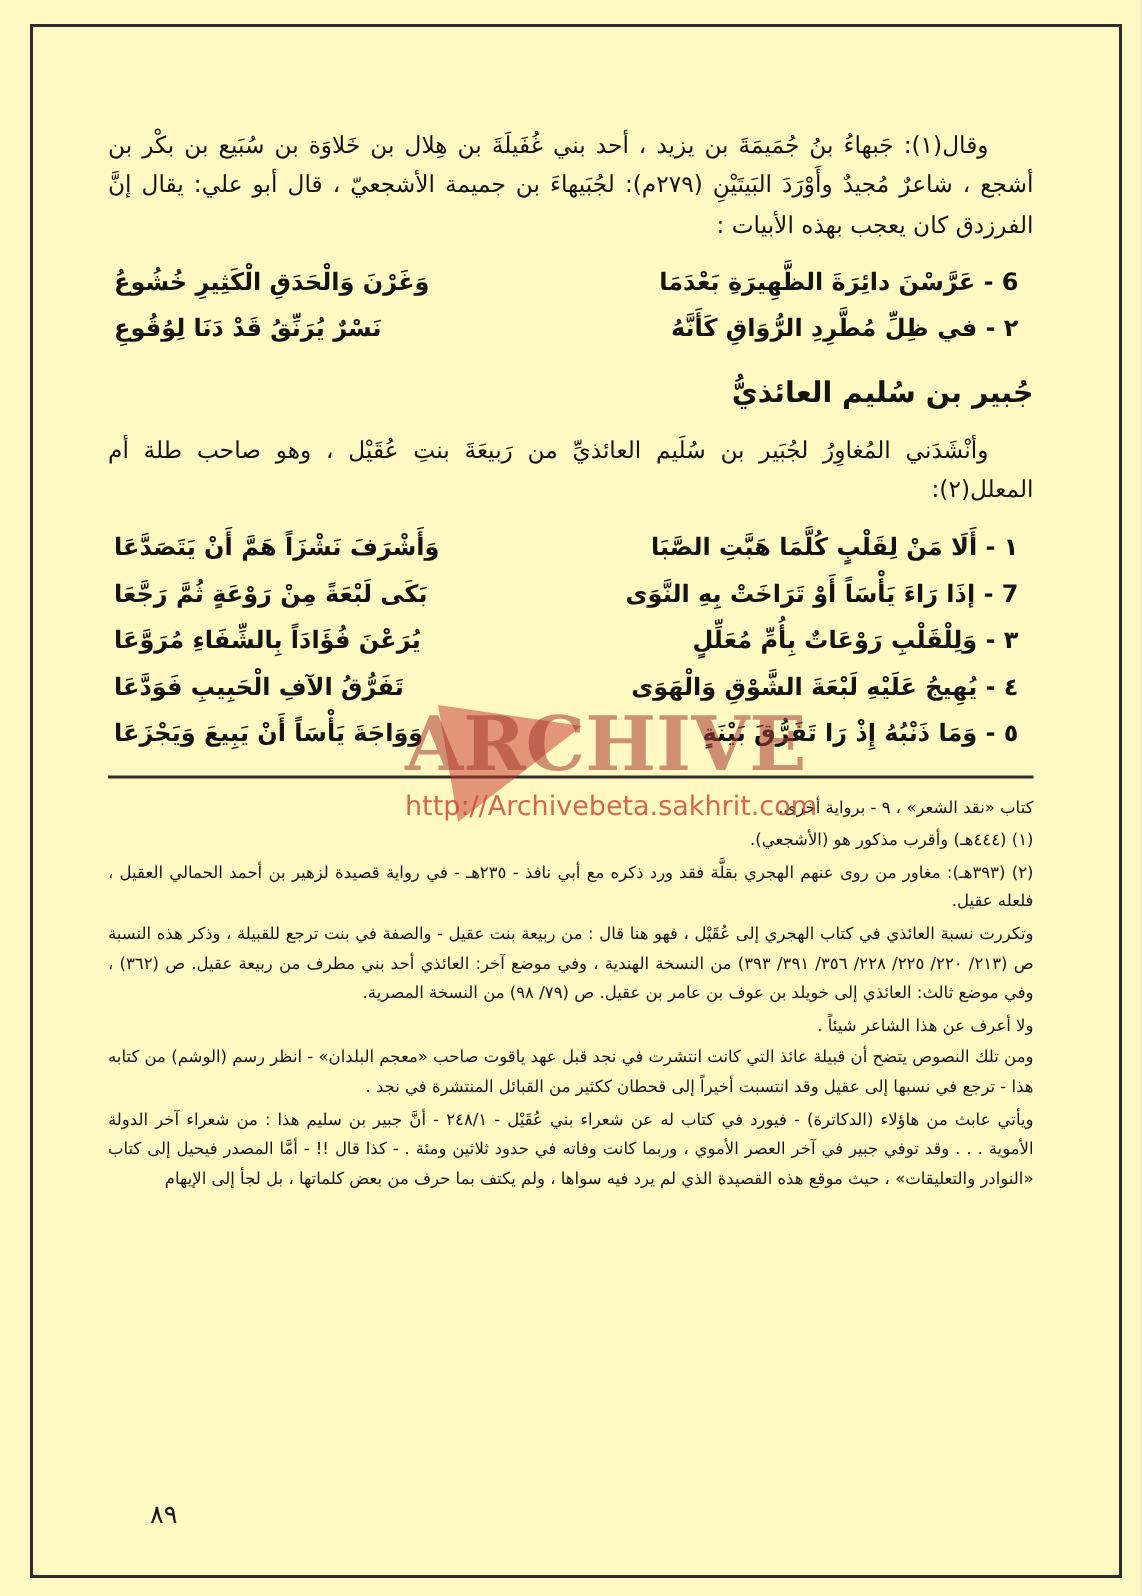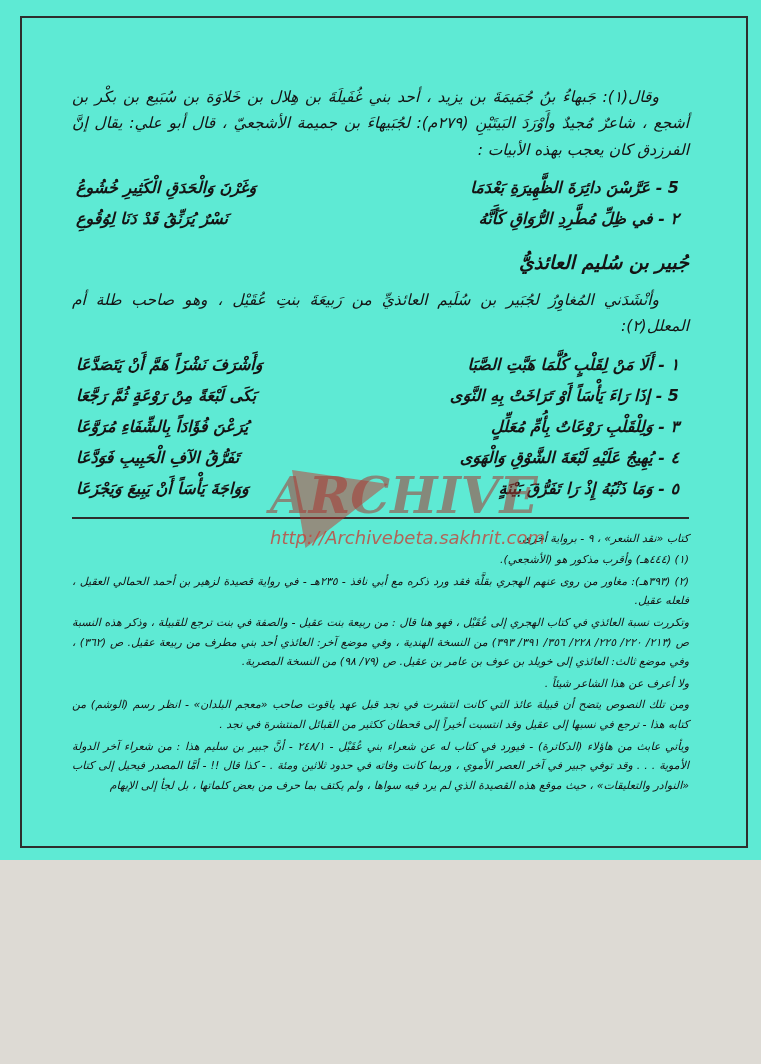--- a/index.html
+++ b/index.html
@@ -2,22 +2,22 @@
 <html lang="ar"><head>
 <meta charset="utf-8">
 <style>
   * { margin:0; padding:0; box-sizing:border-box; }
   html,body { background:#dddad4; }
   body {
     width:761px; height:1064px;
     font-family:"DejaVu Sans", sans-serif;
   }
   .page {
-    position:relative; width:761px; height:860px;
-    background:#5eead4; overflow:hidden;font-style:italic;
+    position:relative; width:761px; height:1064px;
+    background:#fef9c3; overflow:hidden;
   }
   .frame {
     position:absolute; top:16px; left:20px; right:13px; bottom:12px;
     border:2px solid #2e2e2e; pointer-events:none;
   }
   .content {
     position:absolute; top:84px; right:72px; left:72px;
     direction:rtl; color:#141414;
   }
   .para {
@@ -76,40 +76,40 @@
 
 <div class="page">
   <div class="frame"></div>
 
   <div class="content">
 
     <p class="para">وقال(١): جَبهاءُ بنُ جُمَيمَةَ بن يزيد ، أحد بني غُفَيلَةَ بن هِلال بن خَلاوَة بن سُبَيع بن بكْر بن أشجع ، شاعرٌ مُجيدٌ وأَوْرَدَ البَيتَيْنِ (٢٧٩م): لجُبَيهاءَ بن جميمة الأشجعيّ ، قال أبو علي: يقال إنَّ الفرزدق كان يعجب بهذه الأبيات :</p>
 
     <div class="poem">
       <div class="verse">
-        <span class="hemi">5 - عَرَّسْنَ دائِرَةَ الظَّهِيرَةِ بَعْدَمَا</span>
+        <span class="hemi">6 - عَرَّسْنَ دائِرَةَ الظَّهِيرَةِ بَعْدَمَا</span>
         <span class="hemi">وَغَرْنَ وَالْحَدَقِ الْكَثِيرِ خُشُوعُ</span>
       </div>
       <div class="verse">
         <span class="hemi">٢ - في ظِلِّ مُطَّرِدِ الرُّوَاقِ كَأَنَّهُ</span>
         <span class="hemi">نَسْرٌ يُرَنِّقُ قَدْ دَنَا لِوُقُوعِ</span>
       </div>
     </div>
 
     <h2 class="section-title">جُبير بن سُليم العائذيُّ</h2>
 
     <p class="para">وأنْشَدَني المُغاوِرُ لجُبَير بن سُلَيم العائذيِّ من رَبيعَةَ بنتِ عُقَيْل ، وهو صاحب طلة أم المعلل(٢):</p>
 
     <div class="poem">
       <div class="verse">
         <span class="hemi">١ - أَلَا مَنْ لِقَلْبٍ كُلَّمَا هَبَّتِ الصَّبَا</span>
         <span class="hemi">وَأَشْرَفَ نَشْزَاً هَمَّ أَنْ يَتَصَدَّعَا</span>
       </div>
       <div class="verse">
-        <span class="hemi">5 - إذَا رَاءَ يَأْسَاً أَوْ تَرَاخَتْ بِهِ النَّوَى</span>
+        <span class="hemi">7 - إذَا رَاءَ يَأْسَاً أَوْ تَرَاخَتْ بِهِ النَّوَى</span>
         <span class="hemi">بَكَى لَبْعَةً مِنْ رَوْعَةٍ ثُمَّ رَجَّعَا</span>
       </div>
       <div class="verse">
         <span class="hemi">٣ - وَلِلْقَلْبِ رَوْعَاتٌ بِأُمِّ مُعَلِّلٍ</span>
         <span class="hemi">يُرَعْنَ فُؤَادَاً بِالشِّفَاءِ مُرَوَّعَا</span>
       </div>
       <div class="verse">
         <span class="hemi">٤ - يُهِيجُ عَلَيْهِ لَبْعَةَ الشَّوْقِ وَالْهَوَى</span>
         <span class="hemi">تَفَرُّقُ الآفِ الْحَبِيبِ فَوَدَّعَا</span>
       </div>

